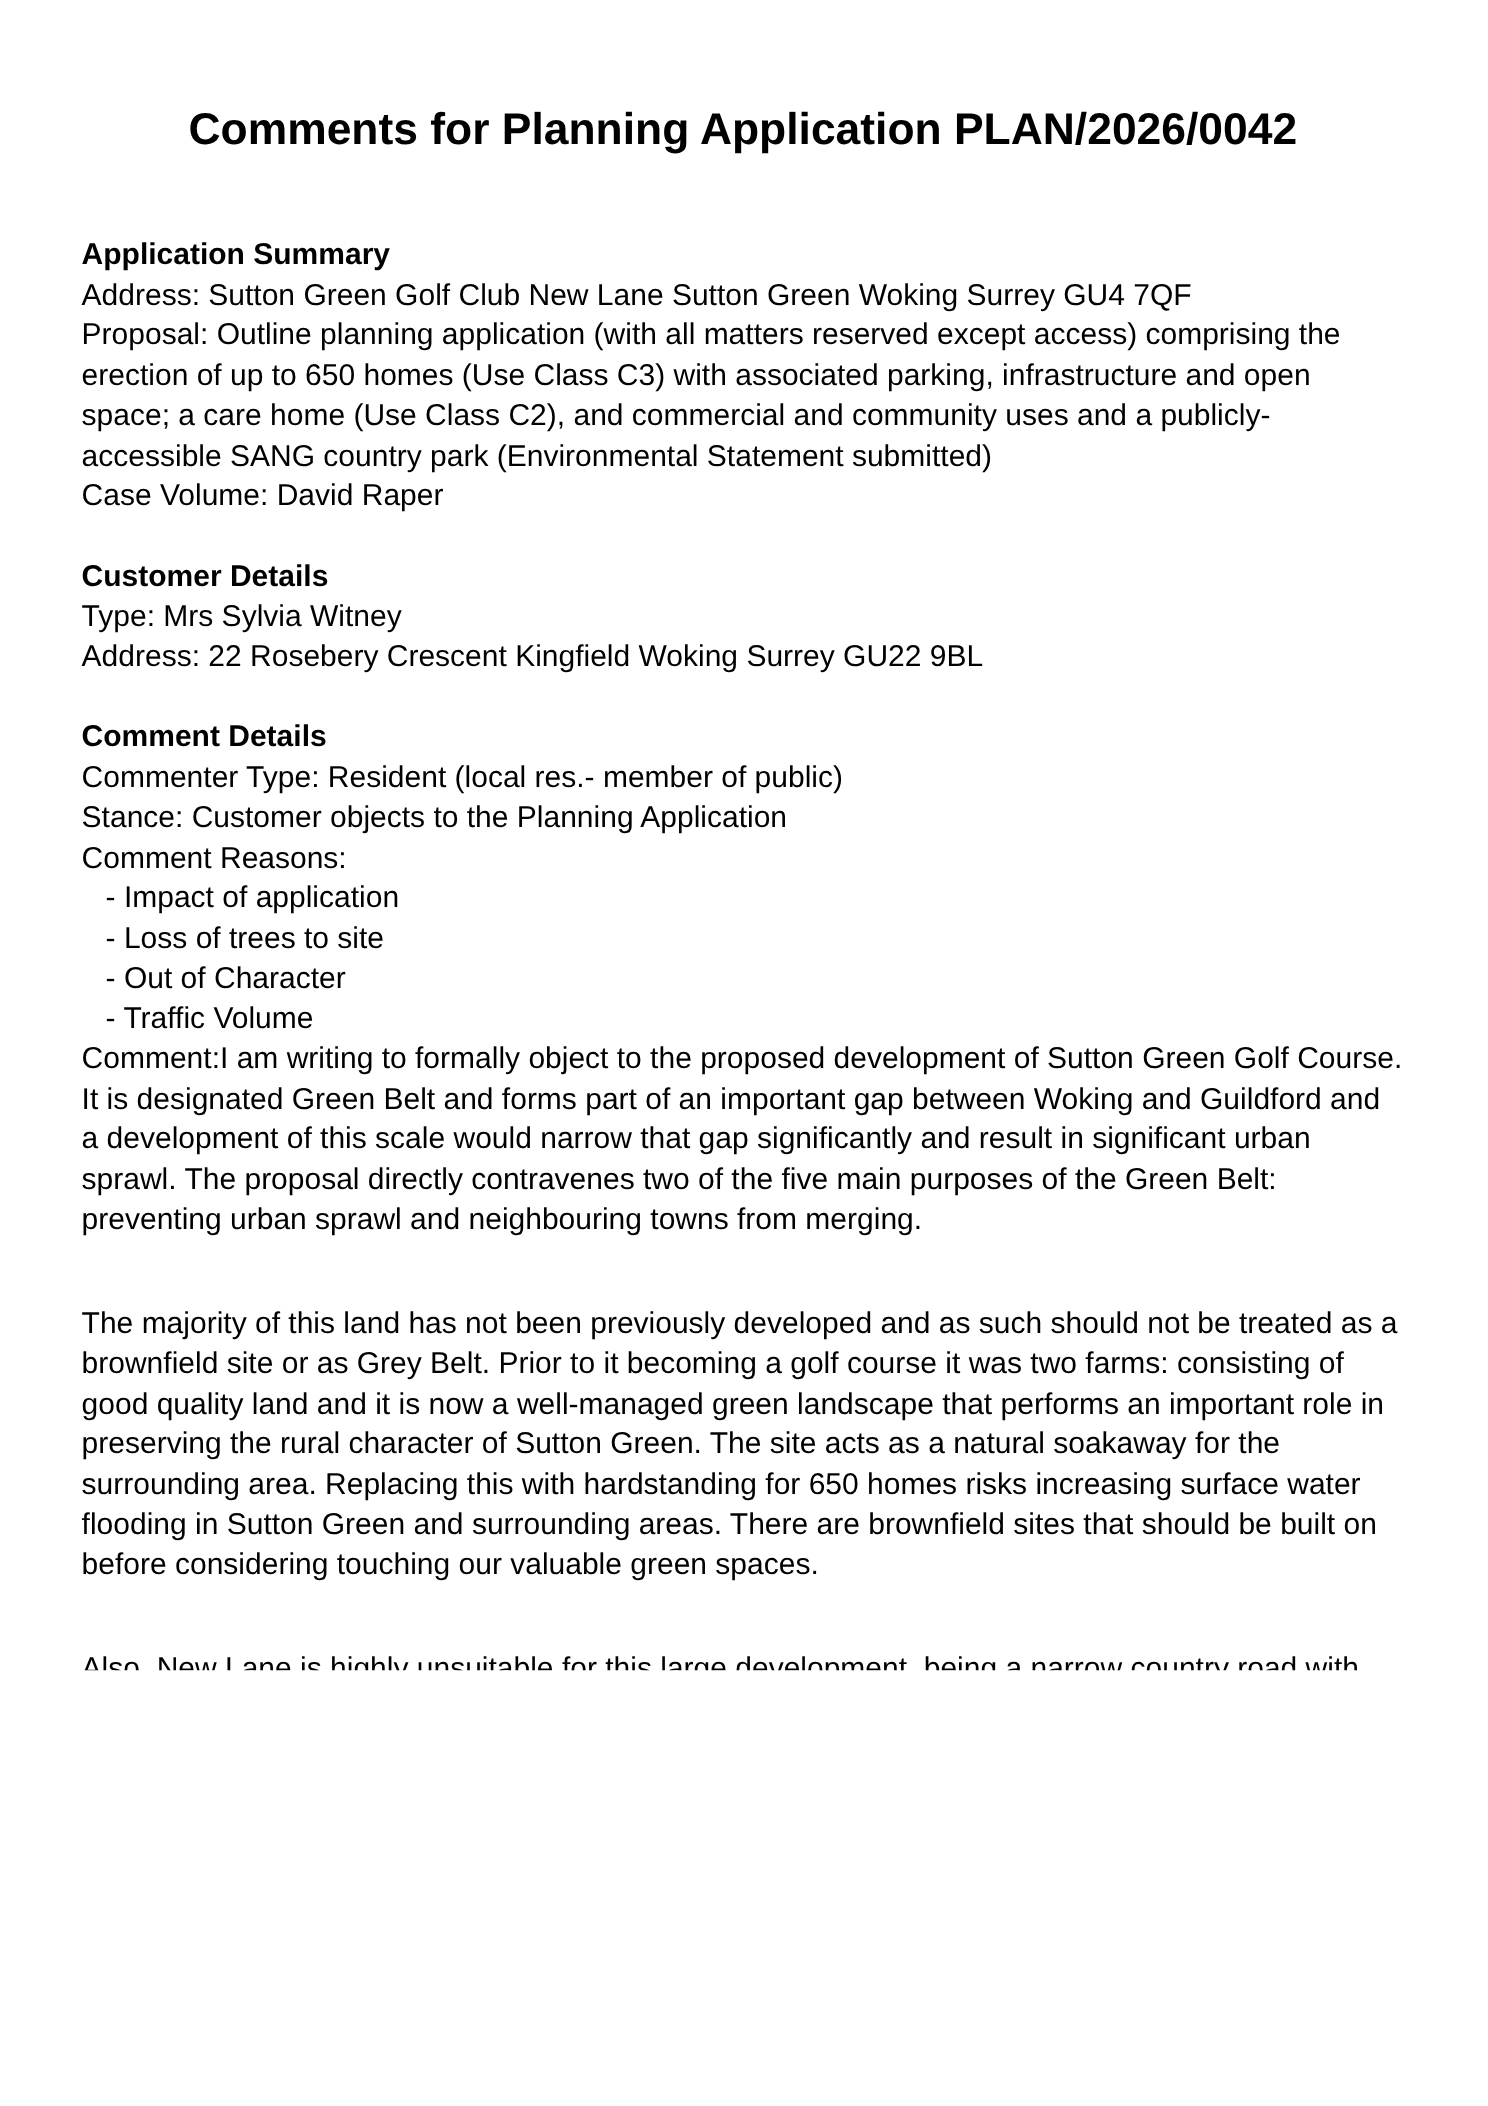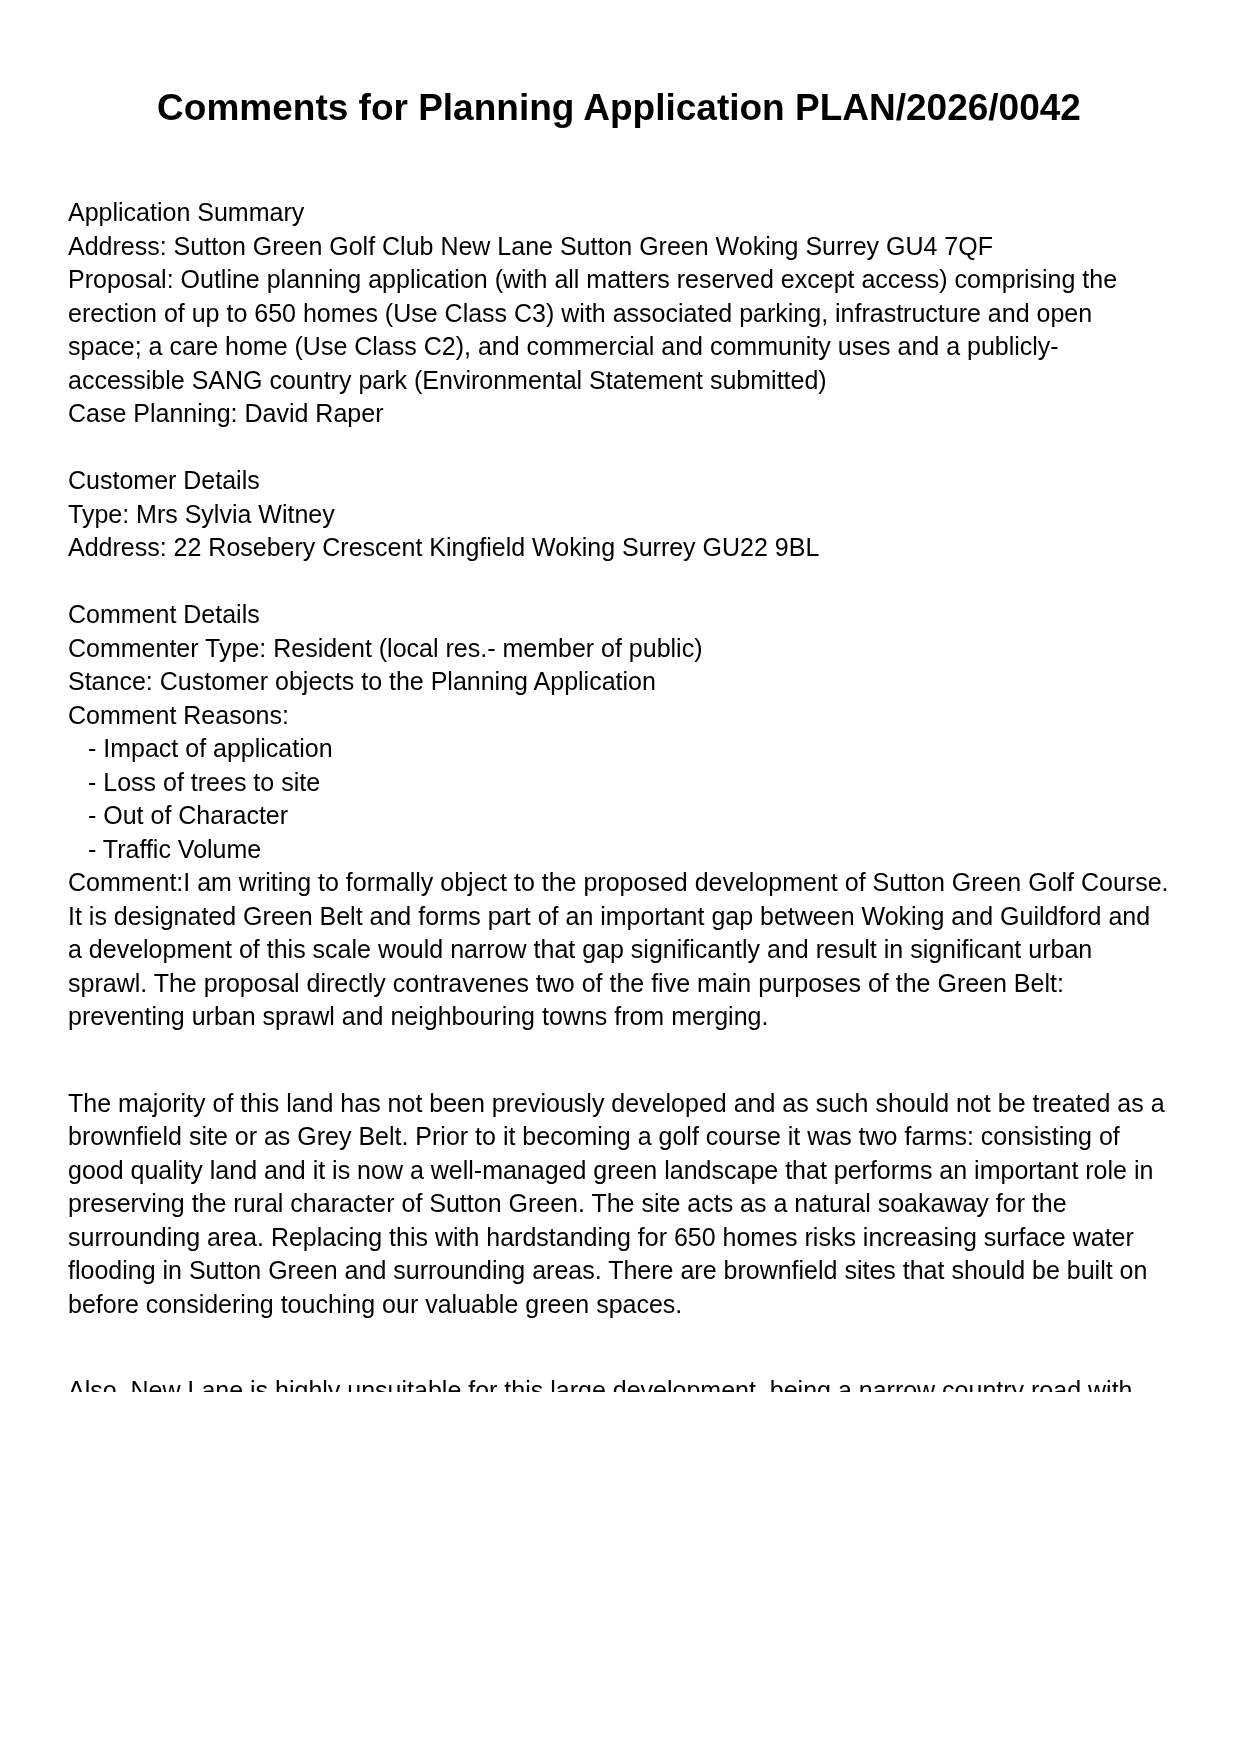--- a/index.html
+++ b/index.html
@@ -27,21 +27,21 @@
     text-align: center;
     margin: 0 0 66px 0;
   }
   .section {
     margin: 0;
   }
   .section + .section {
     margin-top: 33.5px;
   }
   .section-heading {
-    font-weight: normal;
+    font-weight: bold;
     margin: 0;
   }
   .line {
     margin: 0;
   }
   .reason-item {
     margin: 0;
     padding-left: 20px;
   }
   .comment-paragraph {
@@ -55,21 +55,21 @@
 <body>
 
 <div class="page">
 
   <h1 class="doc-title">Comments for Planning Application PLAN/2026/0042</h1>
 
   <div class="section">
     <p class="section-heading">Application Summary</p>
     <p class="line">Address: Sutton Green Golf Club New Lane Sutton Green Woking Surrey GU4 7QF</p>
     <p class="line">Proposal: Outline planning application (with all matters reserved except access) comprising the erection of up to 650 homes (Use Class C3) with associated parking, infrastructure and open space; a care home (Use Class C2), and commercial and community uses and a publicly-accessible SANG country park (Environmental Statement submitted)</p>
-    <p class="line">Case Planning: David Raper</p>
+    <p class="line">Case Volume: David Raper</p>
   </div>
 
   <div class="section">
     <p class="section-heading">Customer Details</p>
     <p class="line">Type: Mrs Sylvia Witney</p>
     <p class="line">Address: 22 Rosebery Crescent Kingfield Woking Surrey GU22 9BL</p>
   </div>
 
   <div class="section">
     <p class="section-heading">Comment Details</p>

